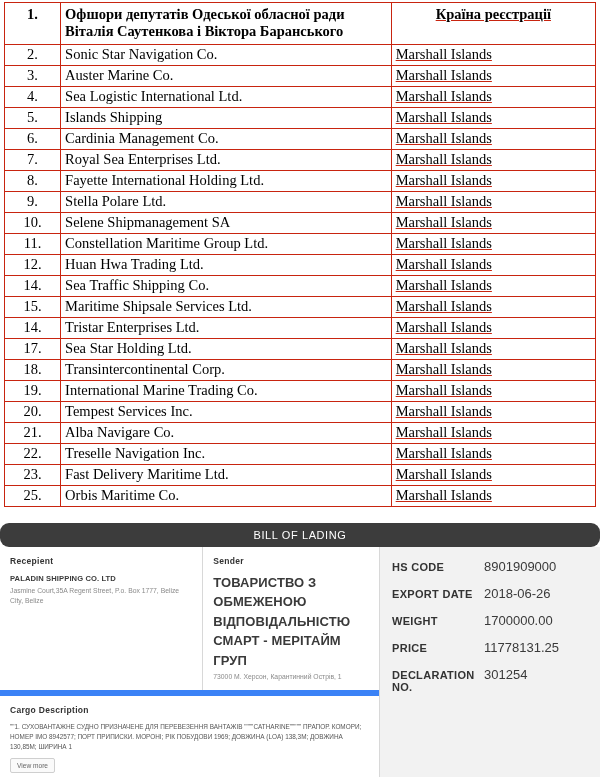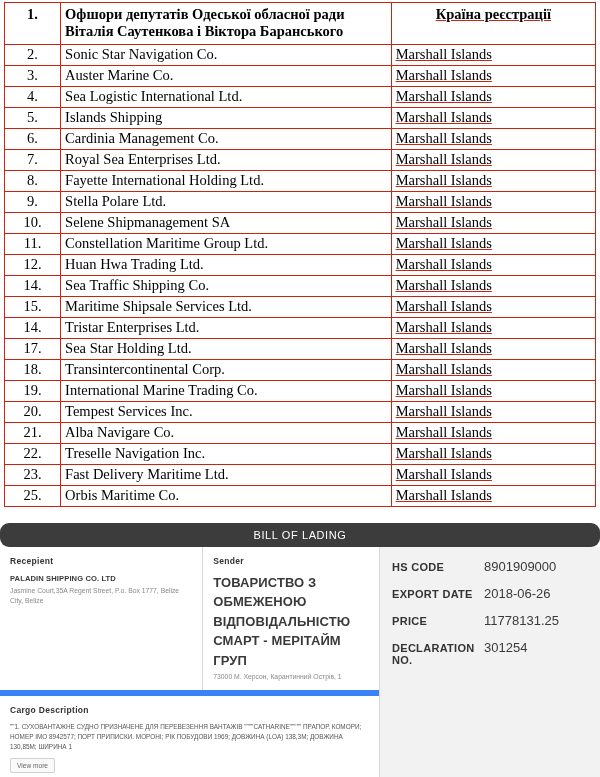--- a/index.html
+++ b/index.html
@@ -337,20 +337,24 @@
     <div class="bol-right">
       <div class="bol-kv">
         <div class="kv-key">HS CODE</div>
         <div class="kv-val">8901909000</div>
       </div>
       <div class="bol-kv">
         <div class="kv-key">EXPORT DATE</div>
         <div class="kv-val">2018-06-26</div>
       </div>
       <div class="bol-kv">
+        <div class="kv-key">WEIGHT</div>
+        <div class="kv-val">1700000.00</div>
+      </div>
+      <div class="bol-kv">
         <div class="kv-key">PRICE</div>
         <div class="kv-val">11778131.25</div>
       </div>
       <div class="bol-kv">
         <div class="kv-key">DECLARATION NO.</div>
         <div class="kv-val">301254</div>
       </div>
     </div>
   </div>
 </div>

